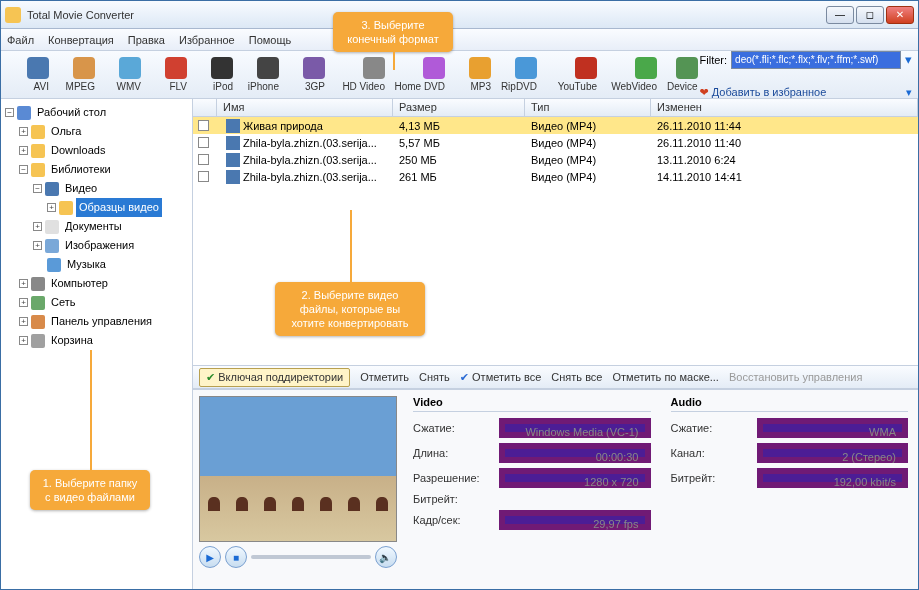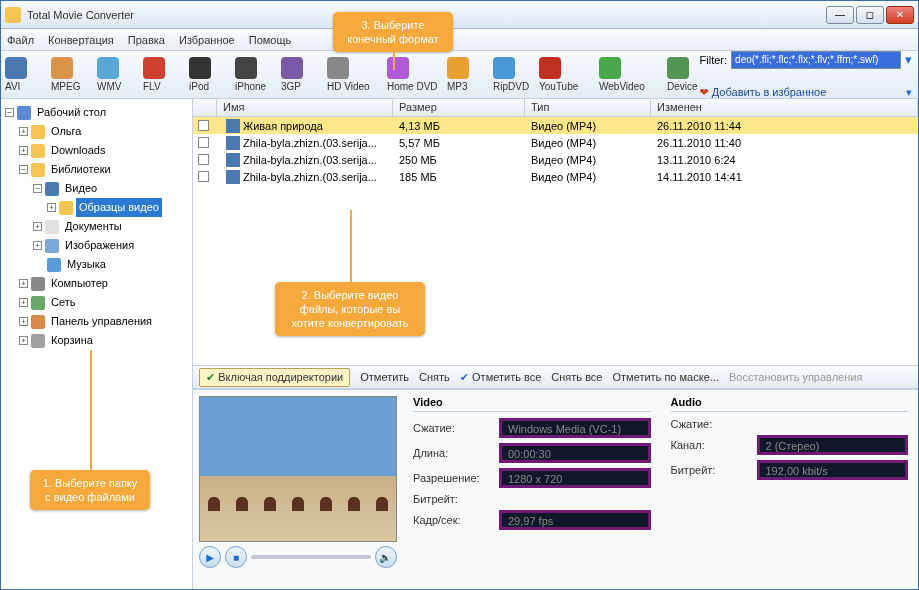--- a/index.html
+++ b/index.html
@@ -10,21 +10,21 @@
 .titlebar .app-icon { width: 16px; height: 16px; background: #f6c453; border-radius: 3px; margin-right: 6px; }
 .titlebar .title { flex: 1; color: #333; }
 .winbtns { display: flex; gap: 2px; }
 .winbtn { width: 28px; height: 18px; border: 1px solid #7a8aa0; border-radius: 3px; background: linear-gradient(#f5f8fc,#d5e0ef); font-size: 10px; display: flex; align-items: center; justify-content: center; }
 .winbtn.close { background: linear-gradient(#f08080,#d04020); color: #fff; border-color: #a03010; }
 
 .menubar { height: 22px; background: linear-gradient(#fafcff,#e8eef8); border-bottom: 1px solid #c5d0e0; display: flex; align-items: center; padding: 0 6px; gap: 14px; color: #333; }
 .menubar span { cursor: default; }
 
 .toolbar { height: 48px; background: linear-gradient(#f8fbff,#e4ecf6); border-bottom: 1px solid #c5d0e0; display: flex; align-items: center; padding: 0 4px; gap: 2px; position: relative; }
-.tbtn { width: 44px; height: 42px; display: flex; flex-direction: column; align-items: flex-start; justify-content: center; gap: 2px; border-radius: 3px; cursor: pointer; }
+.tbtn { width: 44px; height: 42px; display: flex; flex-direction: column; align-items: flex-end; justify-content: center; gap: 2px; border-radius: 3px; cursor: pointer; }
 .tbtn.wide { width: 58px; }
 .tbtn .ico { width: 22px; height: 22px; border-radius: 4px; }
 .tbtn .lbl { font-size: 10px; color: #333; white-space: nowrap; }
 .tsep { width: 1px; height: 38px; background: #c5d0e0; margin: 0 3px; }
 .filter-area { margin-left: auto; display: flex; flex-direction: column; gap: 17px; padding-right: 6px; }
 .filter-row { display: flex; align-items: center; gap: 4px; }
 .filter-input { width: 170px; height: 18px; border: 1px solid #7a8aa0; background: #3a6edf; color: #fff; padding: 0 3px; font-size: 10px; }
 .fav-link { color: #1a4a9a; display: flex; align-items: center; gap: 3px; }
 
 .body-area { flex: 1; display: flex; overflow: hidden; }
@@ -60,21 +60,21 @@
 .horse { width: 12px; height: 14px; background: #5a3020; border-radius: 40% 40% 0 0; }
 .player-ctrl { display: flex; gap: 4px; align-items: center; }
 .pbtn { width: 22px; height: 22px; border: 1px solid #7aa0d0; border-radius: 11px; background: linear-gradient(#f0f8ff,#c8ddf0); display: flex; align-items: center; justify-content: center; color: #1a6ad4; font-size: 10px; }
 .pslider { flex: 1; height: 4px; background: #c0c8d4; border-radius: 2px; }
 
 .props { flex: 1; display: flex; padding: 6px 10px; gap: 20px; }
 .prop-col { flex: 1; }
 .prop-col h4 { font-size: 11px; font-weight: bold; border-bottom: 1px solid #c5d0e0; padding-bottom: 3px; margin-bottom: 6px; }
 .prow { display: flex; align-items: center; margin-bottom: 5px; }
 .prow label { width: 86px; color: #333; }
-.prow .pval { flex: 1; height: 20px; border: 3px solid #701a75; background: #0f172a; color: #888; padding: 2px 6px; }
+.prow .pval { flex: 1; height: 20px; border: 6px solid #701a75; background: #4c1d95; color: #888; padding: 2px 6px; text-align: right; }
 
 .callout { position: absolute; background: #f6a93a; color: #fff; padding: 6px 10px; border-radius: 5px; font-size: 11px; text-align: center; box-shadow: 0 1px 3px rgba(0,0,0,0.3); z-index: 100; line-height: 14px; }
 .callout::after { content: ''; position: absolute; width: 2px; background: #f6a93a; }
 .callout.c1 { left: 30px; top: 470px; width: 120px; }
 .callout.c1::after { height: 120px; left: 50%; top: -120px; }
 .callout.c2 { left: 275px; top: 282px; width: 150px; }
 .callout.c2::after { height: 72px; left: 50%; top: -72px; }
 .callout.c3 { left: 333px; top: 12px; width: 120px; }
 .callout.c3::after { height: 18px; left: 50%; bottom: -18px; }
 
@@ -309,21 +309,21 @@
             <div class="fcell" style="flex:1">13.11.2010 6:24</div>
           </div>
           <div class="frow">
             <div class="fcell" style="width:24px;padding:0">
               <div class="chk"></div>
             </div>
             <div class="fcell" style="width:176px;display:flex;align-items:center">
               <div class="fico ic-vid"></div>
               <span>Zhila-byla.zhizn.(03.serija...</span>
             </div>
-            <div class="fcell" style="width:132px">185 МБ</div>
+            <div class="fcell" style="width:132px">261 МБ</div>
             <div class="fcell" style="width:126px">Видео (MP4)</div>
             <div class="fcell" style="flex:1">14.11.2010 14:41</div>
           </div>
         </div>
 
       <div class="action-bar">
         <div class="abtn primary">
             <span style="color:#2a8a2a">✔</span>
             <span>Включая поддиректории</span>
           </div>
@@ -378,20 +378,21 @@
               </div>
             <div class="prow">
                 <label>Кадр/сек:</label>
                 <div class="pval">29,97 fps</div>
               </div>
           </div>
           <div class="prop-col">
             <h4>Audio</h4>
             <div class="prow">
                 <label>Сжатие:</label>
+                <div class="pval">WMA</div>
               </div>
             <div class="prow">
                 <label>Канал:</label>
                 <div class="pval">2 (Стерео)</div>
               </div>
             <div class="prow">
                 <label>Битрейт:</label>
                 <div class="pval">192,00 kbit/s</div>
               </div>
           </div>

